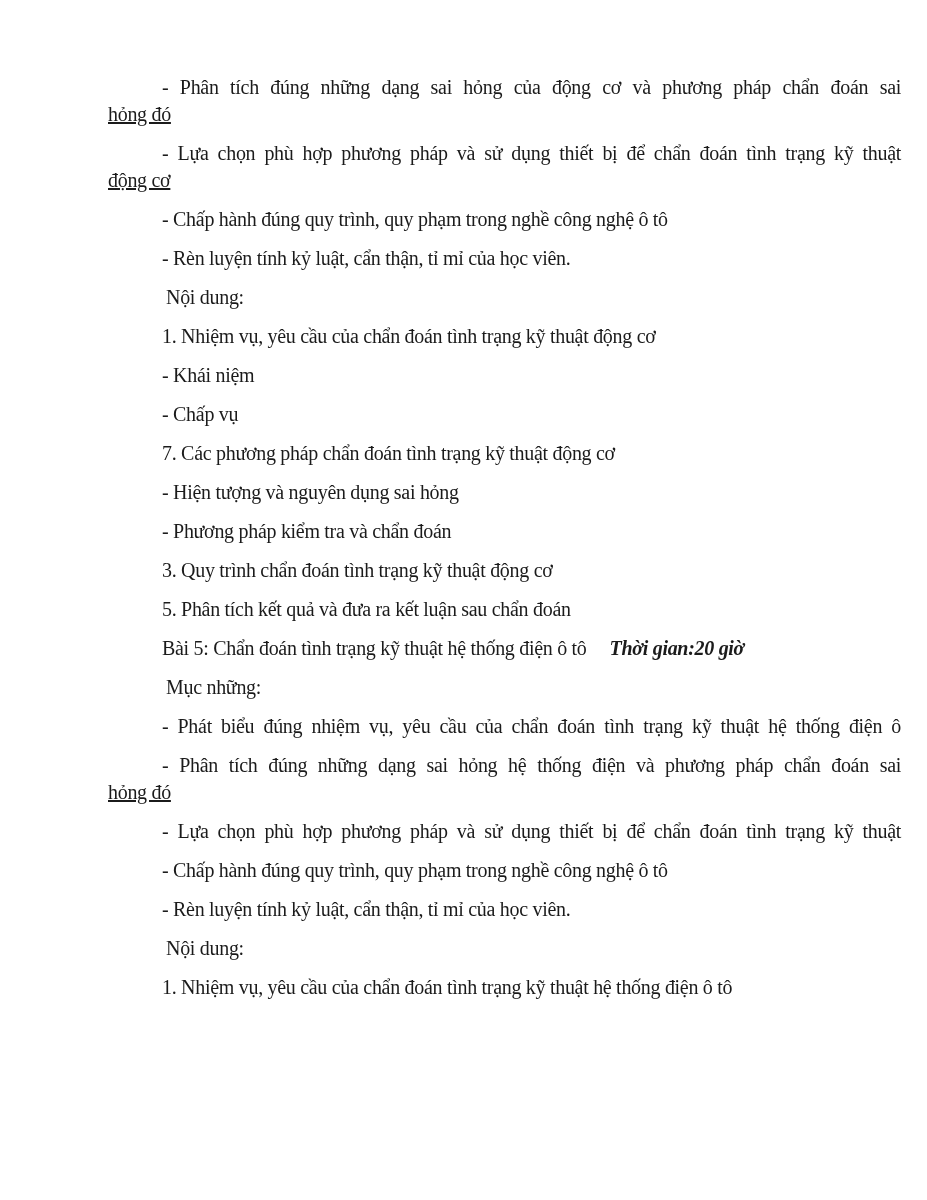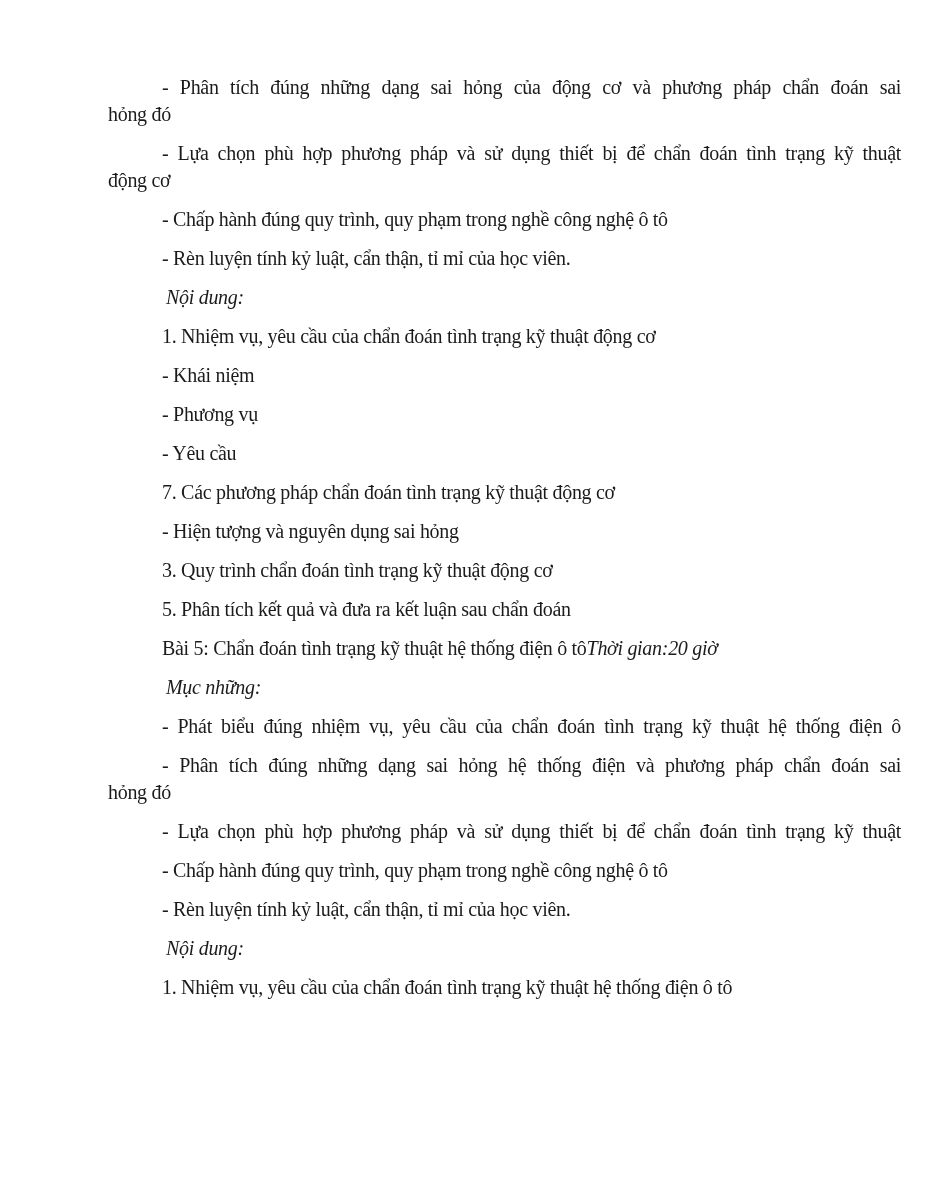--- a/index.html
+++ b/index.html
@@ -28,37 +28,39 @@
   }
   
   .just {
     text-indent: 54px;
     text-align: justify;
     text-align-last: justify;
   }
   
   .rest {
     text-align: left;
+    text-decoration: underline;
   }
   
   .p1 {
     text-indent: 54px;
     line-height: 27px;
   }
   .label {
-    font-style: italic;
     text-indent: 58px;
     line-height: 27px;
   }
   .lesson-title {
     font-weight: normal;
     text-align: right;
   }
   .lesson-time {
     font-style: italic;
+    margin-left: 23px;
+    font-weight: bold;
   }
   .page-number {
     position: absolute;
     top: 1145px;
     right: 79px;
     font-size: 20px;
     letter-spacing: 0;
     color: #1d4ed8;
   }
 </style>
@@ -77,24 +79,24 @@
     <div class="line rest">động cơ</div>
   </div>
 
   <div class="blk p1">- Chấp hành đúng quy trình, quy phạm trong nghề công nghệ ô tô</div>
   <div class="blk p1">- Rèn luyện tính kỷ luật, cẩn thận, tỉ mỉ của học viên.</div>
 
   <div class="blk label">Nội dung:</div>
 
   <div class="blk p1">1. Nhiệm vụ, yêu cầu của chẩn đoán tình trạng kỹ thuật động cơ</div>
   <div class="blk p1">- Khái niệm</div>
-  <div class="blk p1">- Phương vụ</div>
-  <div class="blk p1">- Yêu cầu</div>
+  <div class="blk p1">- Chấp vụ</div>
   <div class="blk p1">7. Các phương pháp chẩn đoán tình trạng kỹ thuật động cơ</div>
   <div class="blk p1">- Hiện tượng và nguyên dụng sai hỏng</div>
+  <div class="blk p1">- Phương pháp kiểm tra và chẩn đoán</div>
   <div class="blk p1">3. Quy trình chẩn đoán tình trạng kỹ thuật động cơ</div>
   <div class="blk p1">5. Phân tích kết quả và đưa ra kết luận sau chẩn đoán</div>
 
   <div class="blk p1">
     <span>Bài 5: </span><span class="lesson-title">Chẩn đoán tình trạng kỹ thuật hệ thống điện ô tô</span><span class="lesson-time">Thời gian:20 giờ</span>
   </div>
 
   <div class="blk label">Mục những:</div>
 
   <div class="blk">

